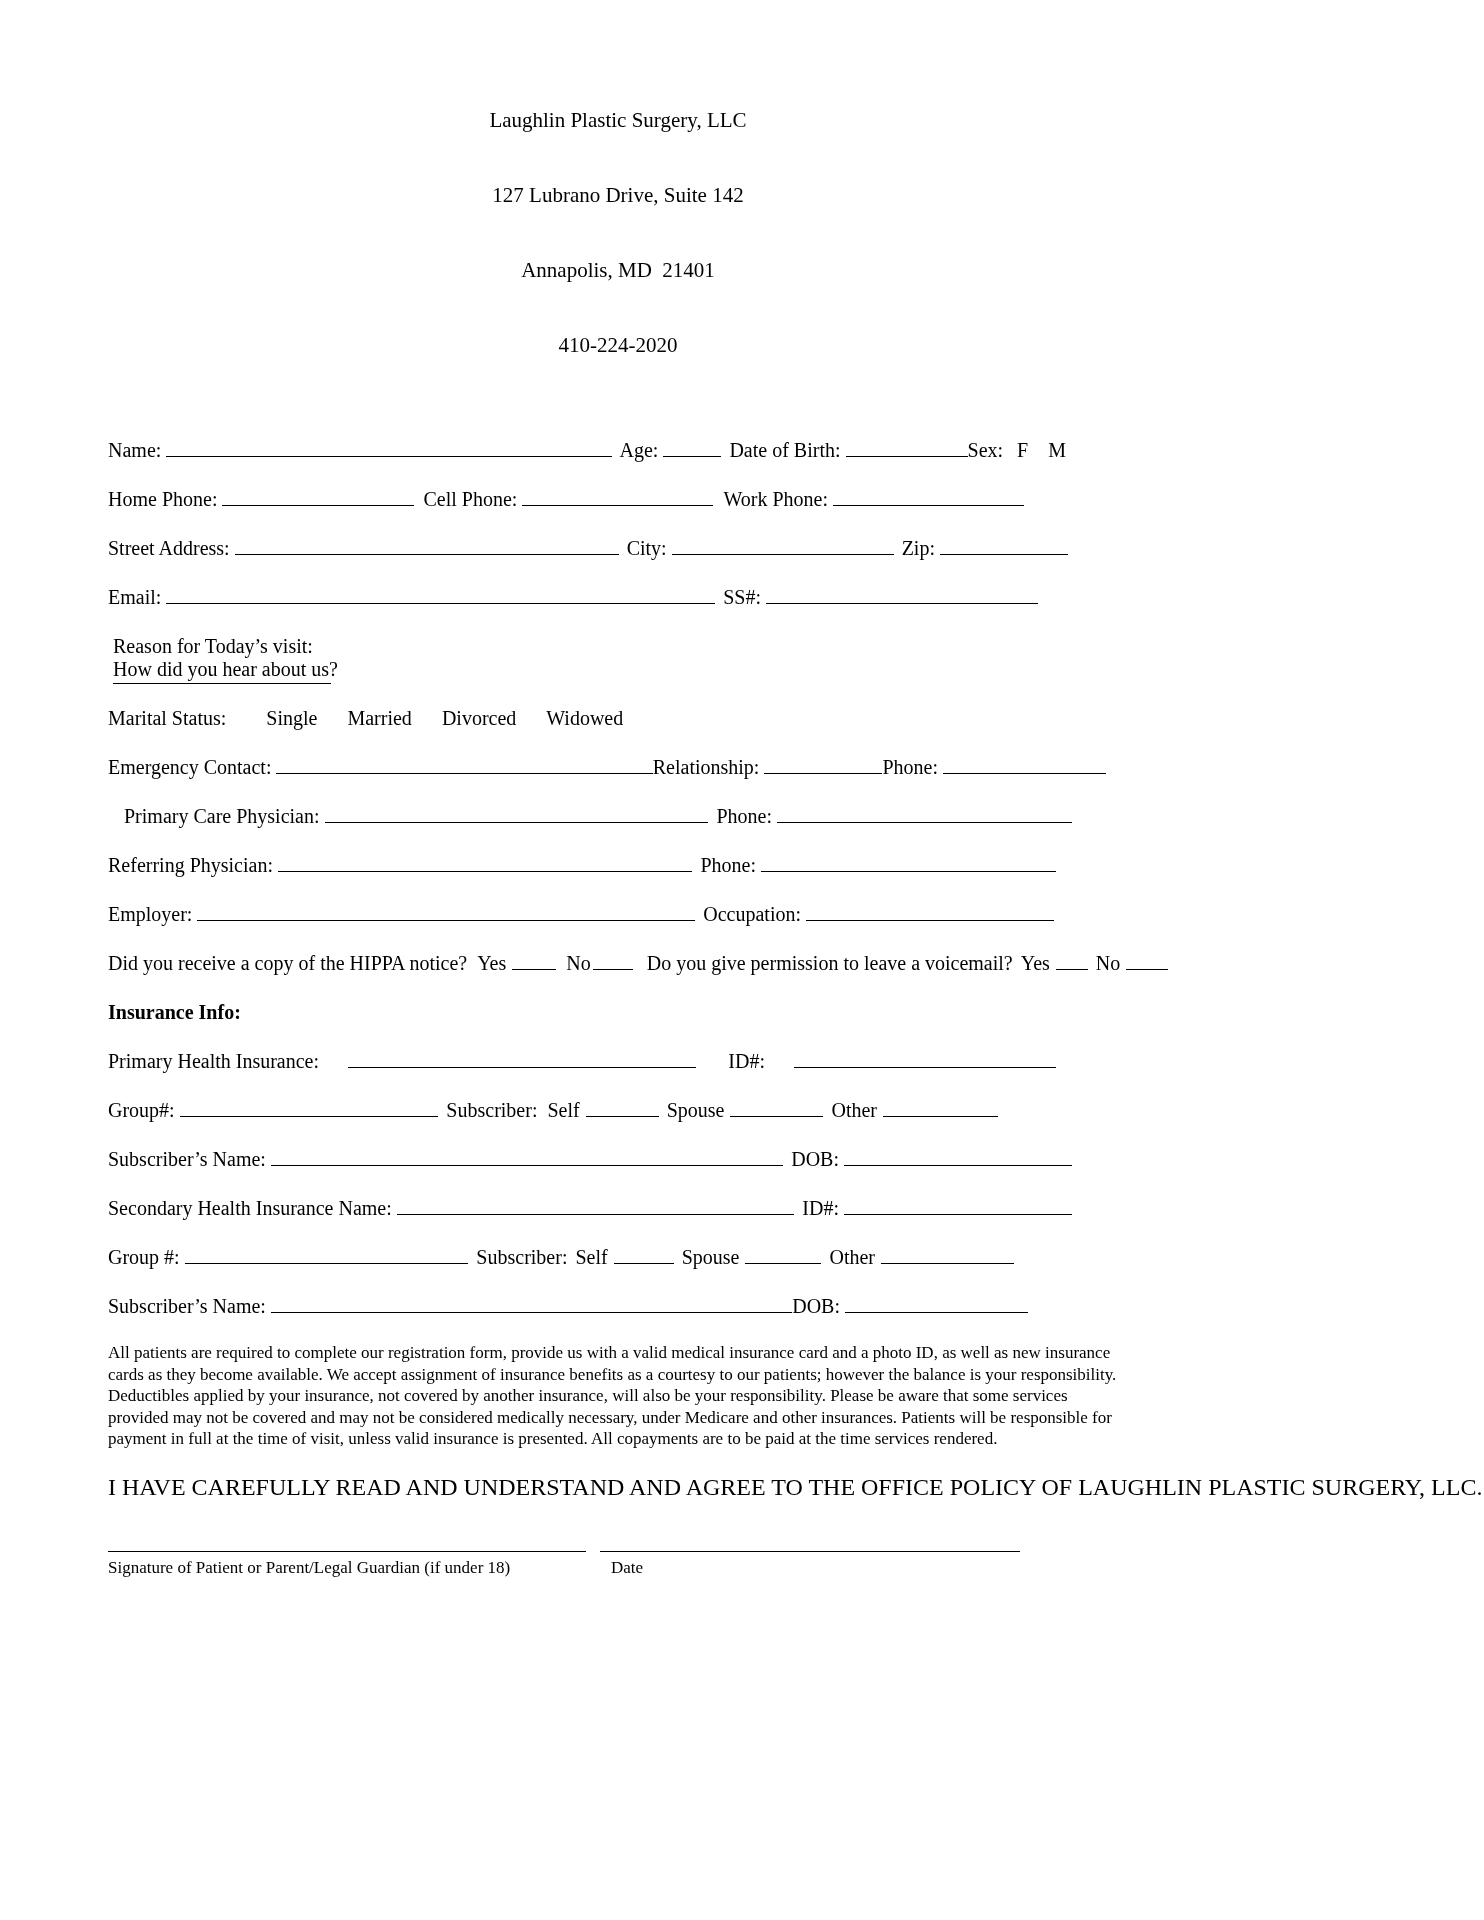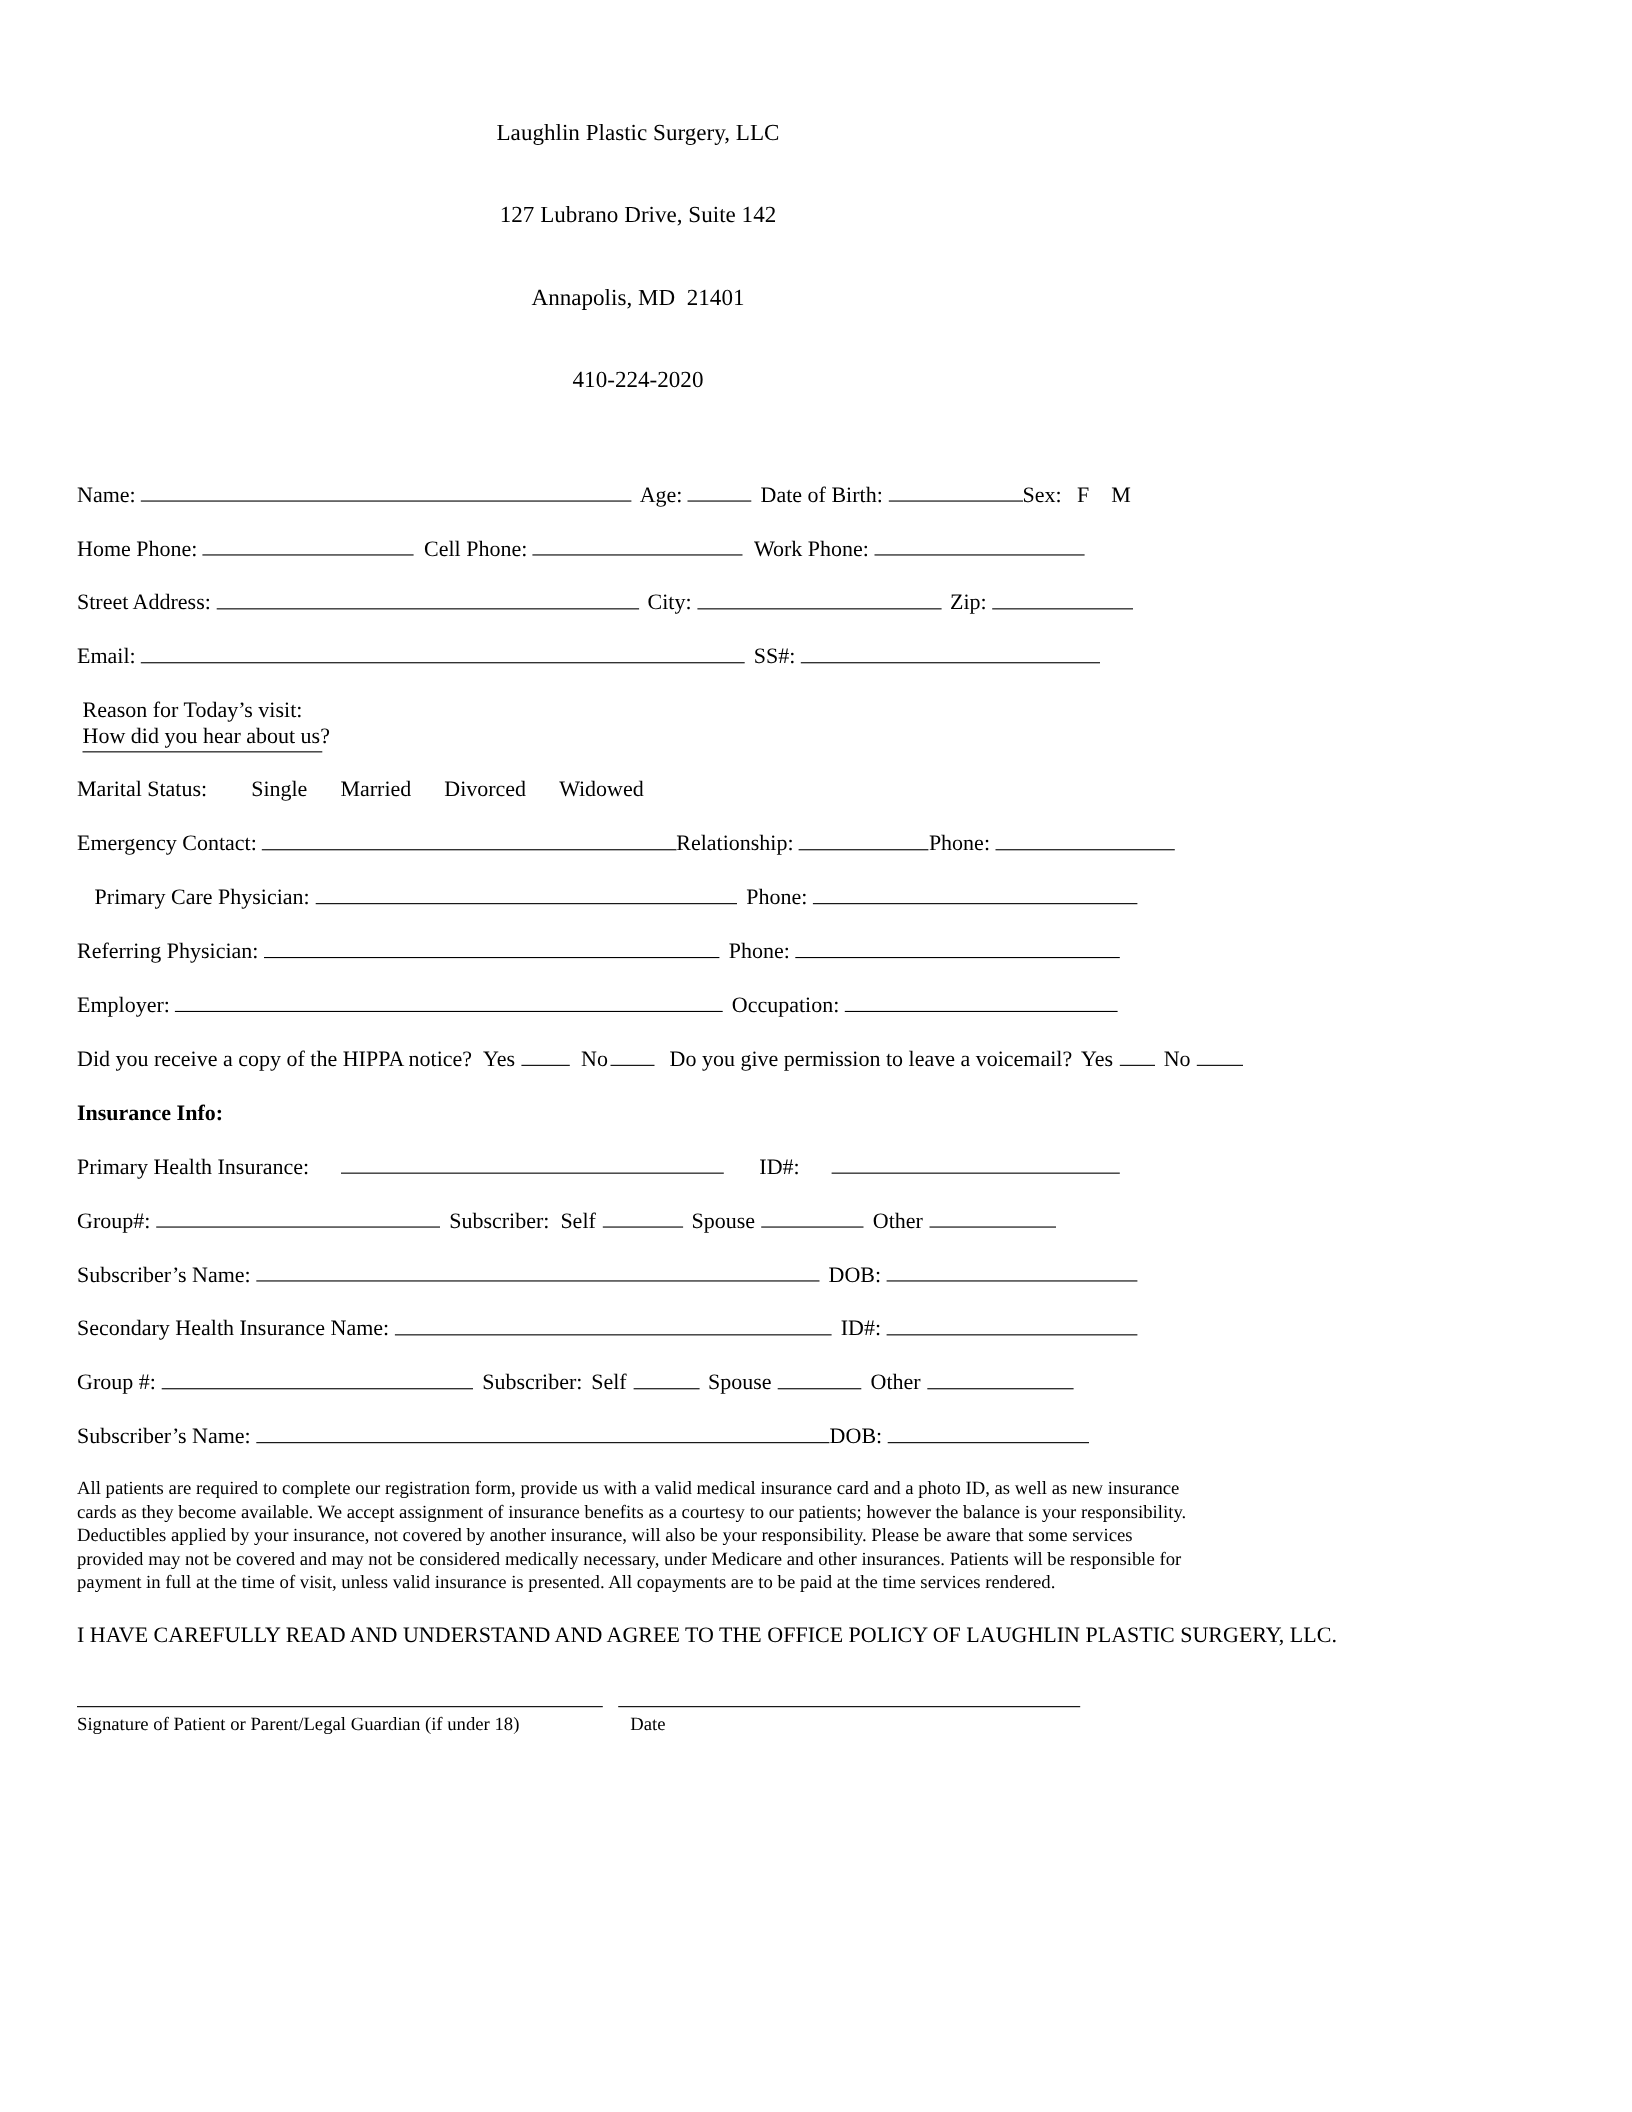--- a/index.html
+++ b/index.html
@@ -2,21 +2,21 @@
 <html><head>
 <meta charset="utf-8">
 <style>
   * { margin:0; padding:0; box-sizing:border-box; }
   html,body { background:#ffffff; }
   body {
     width:1484px; height:1920px;
     font-family:"Liberation Serif", serif;
     color:#000;
   }
-  .page { width:1484px; height:1920px; padding:58px 0 0 70px; position:relative; overflow:hidden;border-radius:30px; }
+  .page { width:1484px; height:1920px; padding:58px 0 0 108px; position:relative; overflow:hidden;border-radius:30px; }
   .content { width:1020px; }
 
   .header { text-align:center; font-size:21px; line-height:25px; white-space:pre-wrap; }
 
   .row {
     display:flex; align-items:baseline;
     margin-top:26px; font-size:20px; line-height:23px;
     white-space:nowrap;
   }
   .lbl { flex:none; }
@@ -33,21 +33,21 @@
   .ml8 { margin-left:8px; }
   .ml10 { margin-left:10px; }
   .ml14 { margin-left:14px; }
   .ml20 { margin-left:20px; }
   .opt { margin-left:30px; flex:none; }
   .opt-first { margin-left:40px; flex:none; }
 
   .section-title { margin-top:26px; font-size:20px; line-height:23px; font-weight:bold; }
 
   .policy { margin-top:24px; width:1020px; font-size:17px; line-height:21.5px; }
-  .agreement { margin-top:26px; font-size:20px; line-height:23px; white-space:nowrap; }
+  .agreement { margin-top:26px; font-size:24px; line-height:23px; white-space:nowrap; }
 
   .sig-row { display:flex; margin-top:52px; }
   .sig-line { height:1px; border-bottom:1.4px solid #000; flex:none; }
   .sig-labels { display:flex; margin-top:5px; font-size:17px; line-height:21px; }
   .sig-labels .first { display:inline-block; width:503px; flex:none; }
 </style>
 </head>
 <body>
 
 <div class="page">

